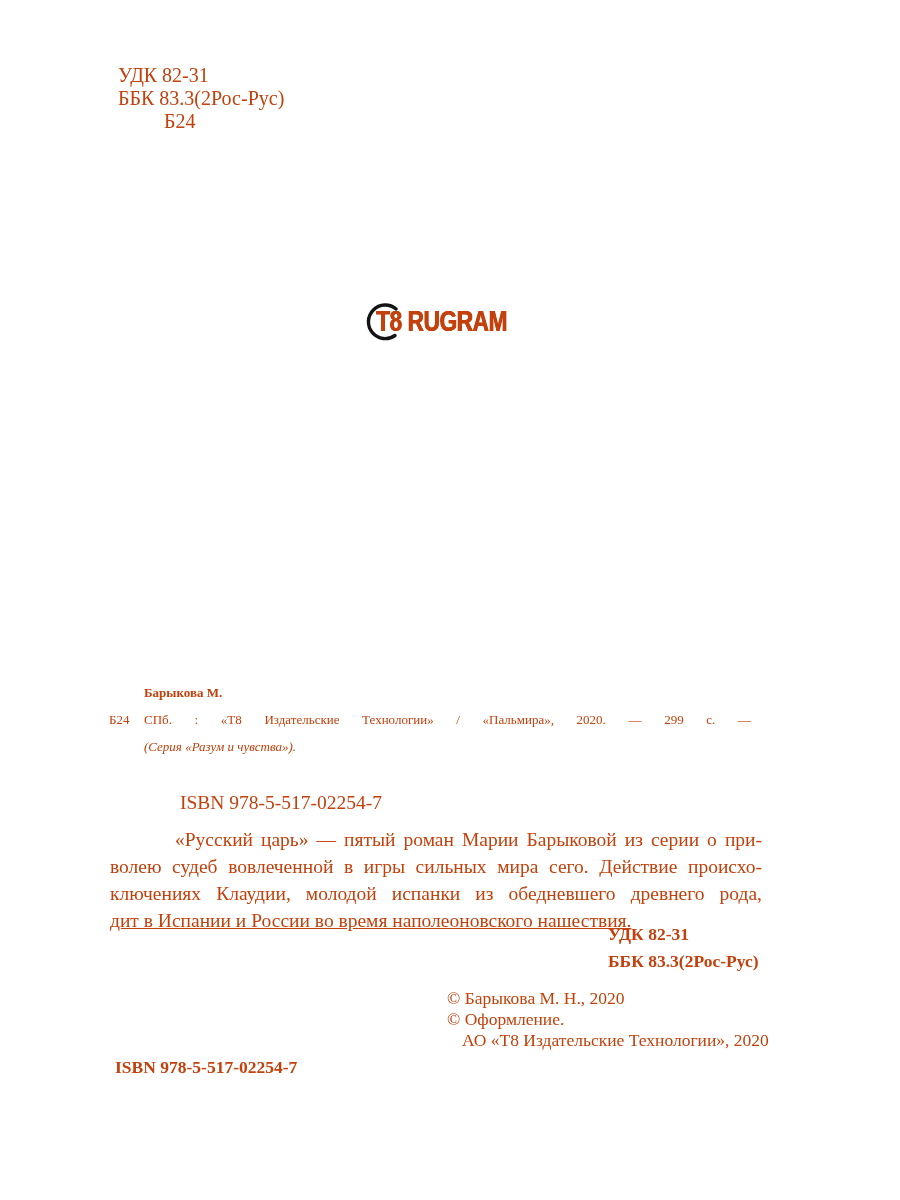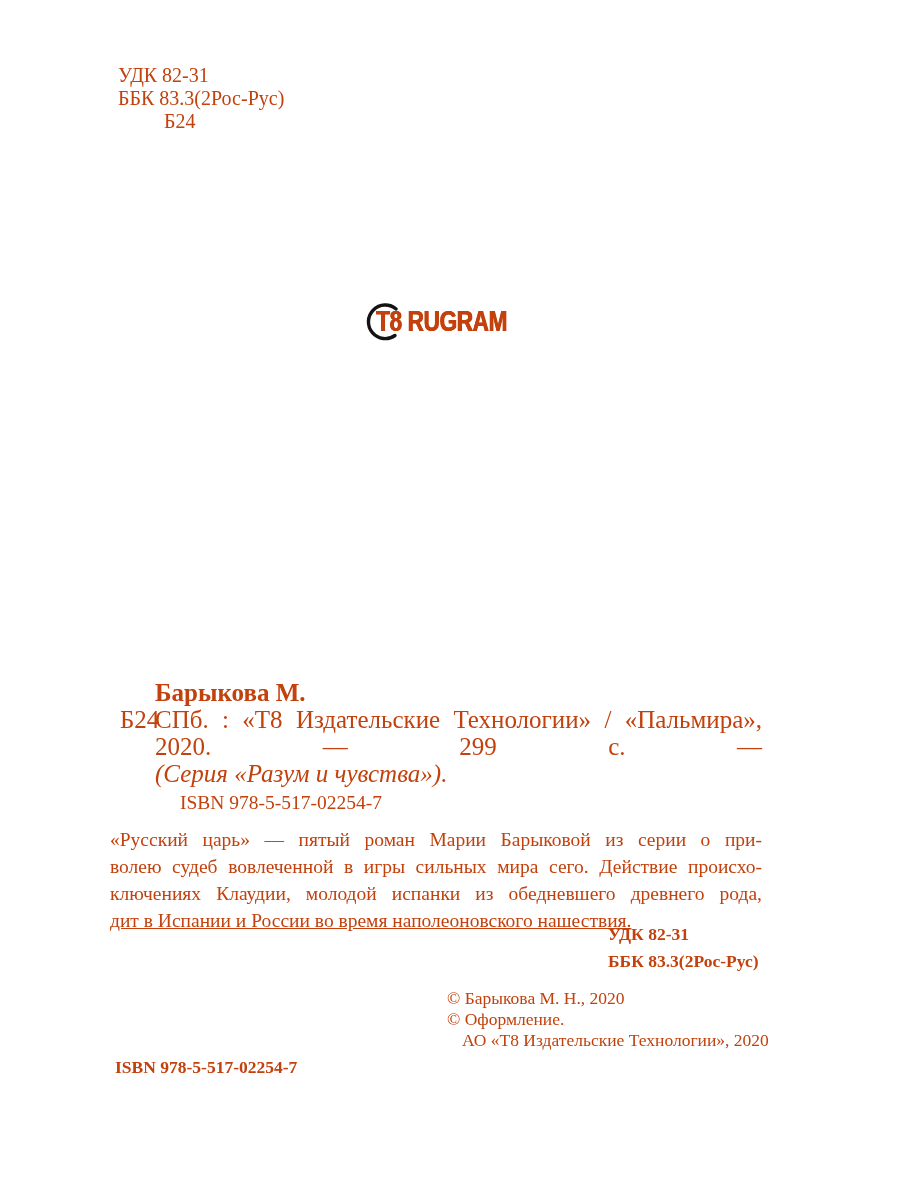--- a/index.html
+++ b/index.html
@@ -35,44 +35,44 @@
     font-size: 29px; line-height: 38px;
     letter-spacing: -0.5px;
     white-space: nowrap;
     transform: scaleX(0.78);
     transform-origin: 0 50%;
     text-shadow: 0.7px 0 0 currentColor, -0.3px 0 0 currentColor;
   }
 
   
   .card {
-    left: 155px; top: 679px;
+    left: 144px; top: 679px;
     width: 607px;
-    font-size: 25px; line-height: 27px;
+    font-size: 13px; line-height: 27px;
   }
   .card-author { font-weight: bold; }
   .entry-line { text-align: justify; text-align-last: justify; }
   .entry-line-1 { position: relative; margin-left: 25px; }
   .card-code { position: absolute; left: -60px; top: 0; }
   .entry-line-3 { text-align: left; text-align-last: left; font-style: italic; }
 
   .card-isbn {
     left: 180px; top: 789px;
     font-size: 19.5px; line-height: 27px;
     white-space: nowrap;
   }
 
   
   .annotation {
     left: 110px; top: 826px;
     width: 652px;
     font-size: 19.5px; line-height: 27px;
   }
   .ann-line { text-align: justify; text-align-last: justify; }
-  .ann-line-1 { }
+  .ann-line-1 { margin-left: 65px; }
   .ann-line-4 { text-align: right; text-align-last: left; text-decoration: underline; }
 
   
   .udk-bottom {
     left: 608px; top: 921px;
     font-size: 17.5px; line-height: 27px;
     font-weight: bold;
     white-space: nowrap;
   }
 

